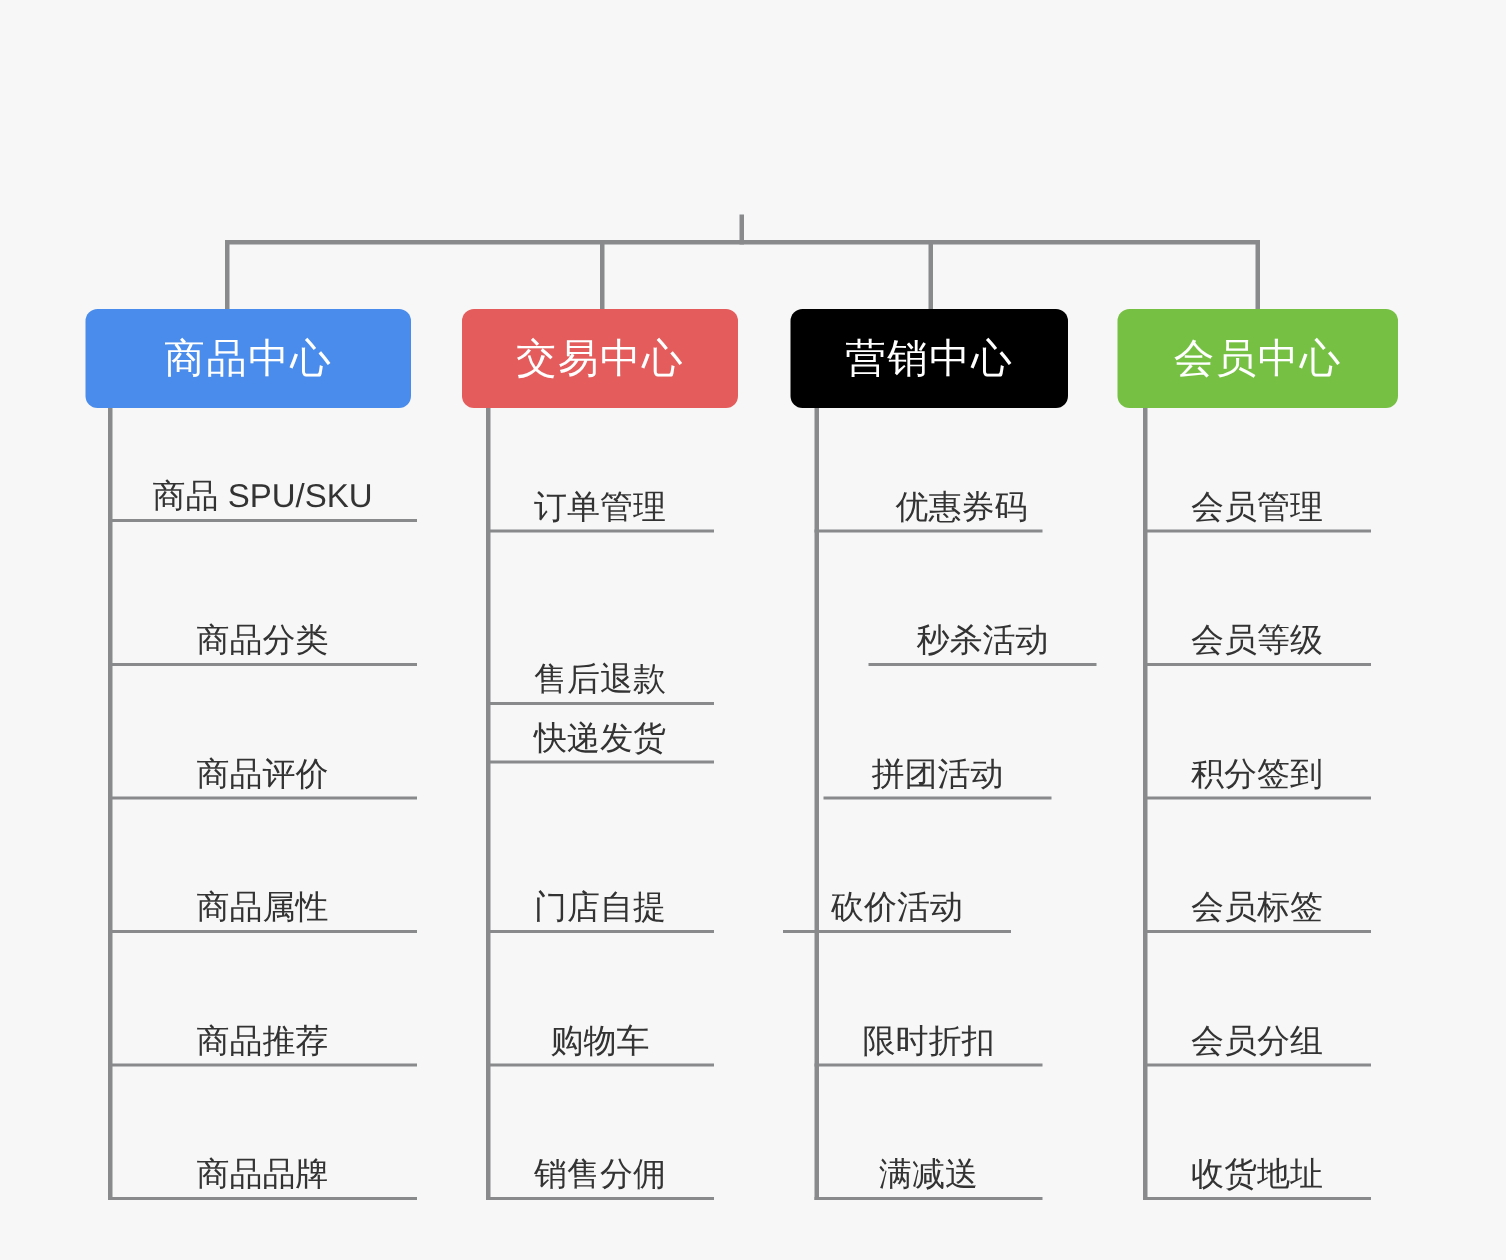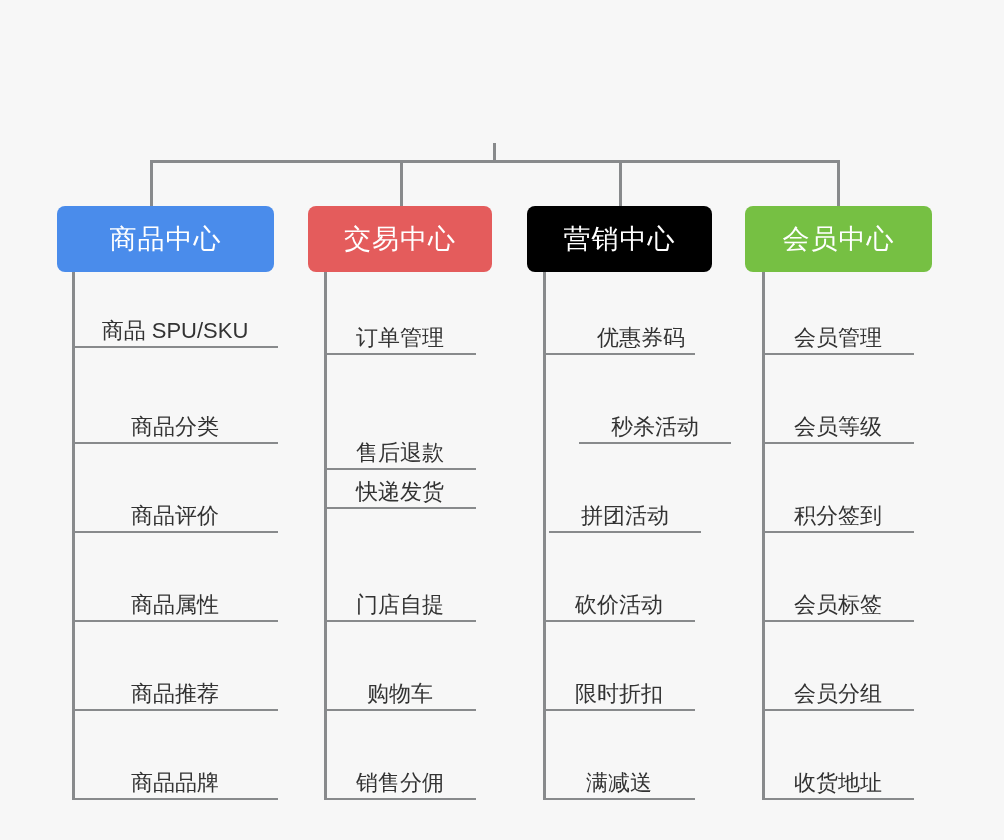--- a/index.html
+++ b/index.html
@@ -163,21 +163,21 @@
       <div class="spine" style="left: 543px; top: 272px; height: 528px; background: rgb(136, 138, 140);"></div>
       <div class="leaf" style="left: 543px; width: 152px; top: 317px; border-bottom-color: rgb(136, 138, 140); padding-left: 44px;">
         <span class="leaf-label">优惠券码</span>
       </div>
       <div class="leaf" style="left: 543px; width: 152px; top: 406px; border-bottom-color: rgb(136, 138, 140); margin-left: 36px;">
         <span class="leaf-label">秒杀活动</span>
       </div>
       <div class="leaf" style="left: 549px; width: 152px; top: 495px; border-bottom-color: rgb(136, 138, 140);">
         <span class="leaf-label">拼团活动</span>
       </div>
-      <div class="leaf" style="left: 543px; width: 152px; top: 584px; border-bottom-color: rgb(136, 138, 140); font-family: Liberation Serif, serif;">
+      <div class="leaf" style="left: 522px; width: 152px; top: 584px; border-bottom-color: rgb(136, 138, 140); font-family: Liberation Serif, serif;">
         <span class="leaf-label">砍价活动</span>
       </div>
       <div class="leaf" style="left: 543px; width: 152px; top: 673px; border-bottom-color: rgb(136, 138, 140);">
         <span class="leaf-label">限时折扣</span>
       </div>
       <div class="leaf" style="left: 543px; width: 152px; top: 762px; border-bottom-color: rgb(136, 138, 140);">
         <span class="leaf-label">满减送</span>
       </div>
       <div class="cat-box" style="left: 745px; width: 187px; background: rgb(118, 192, 67);">
         <span>会员中心</span>

